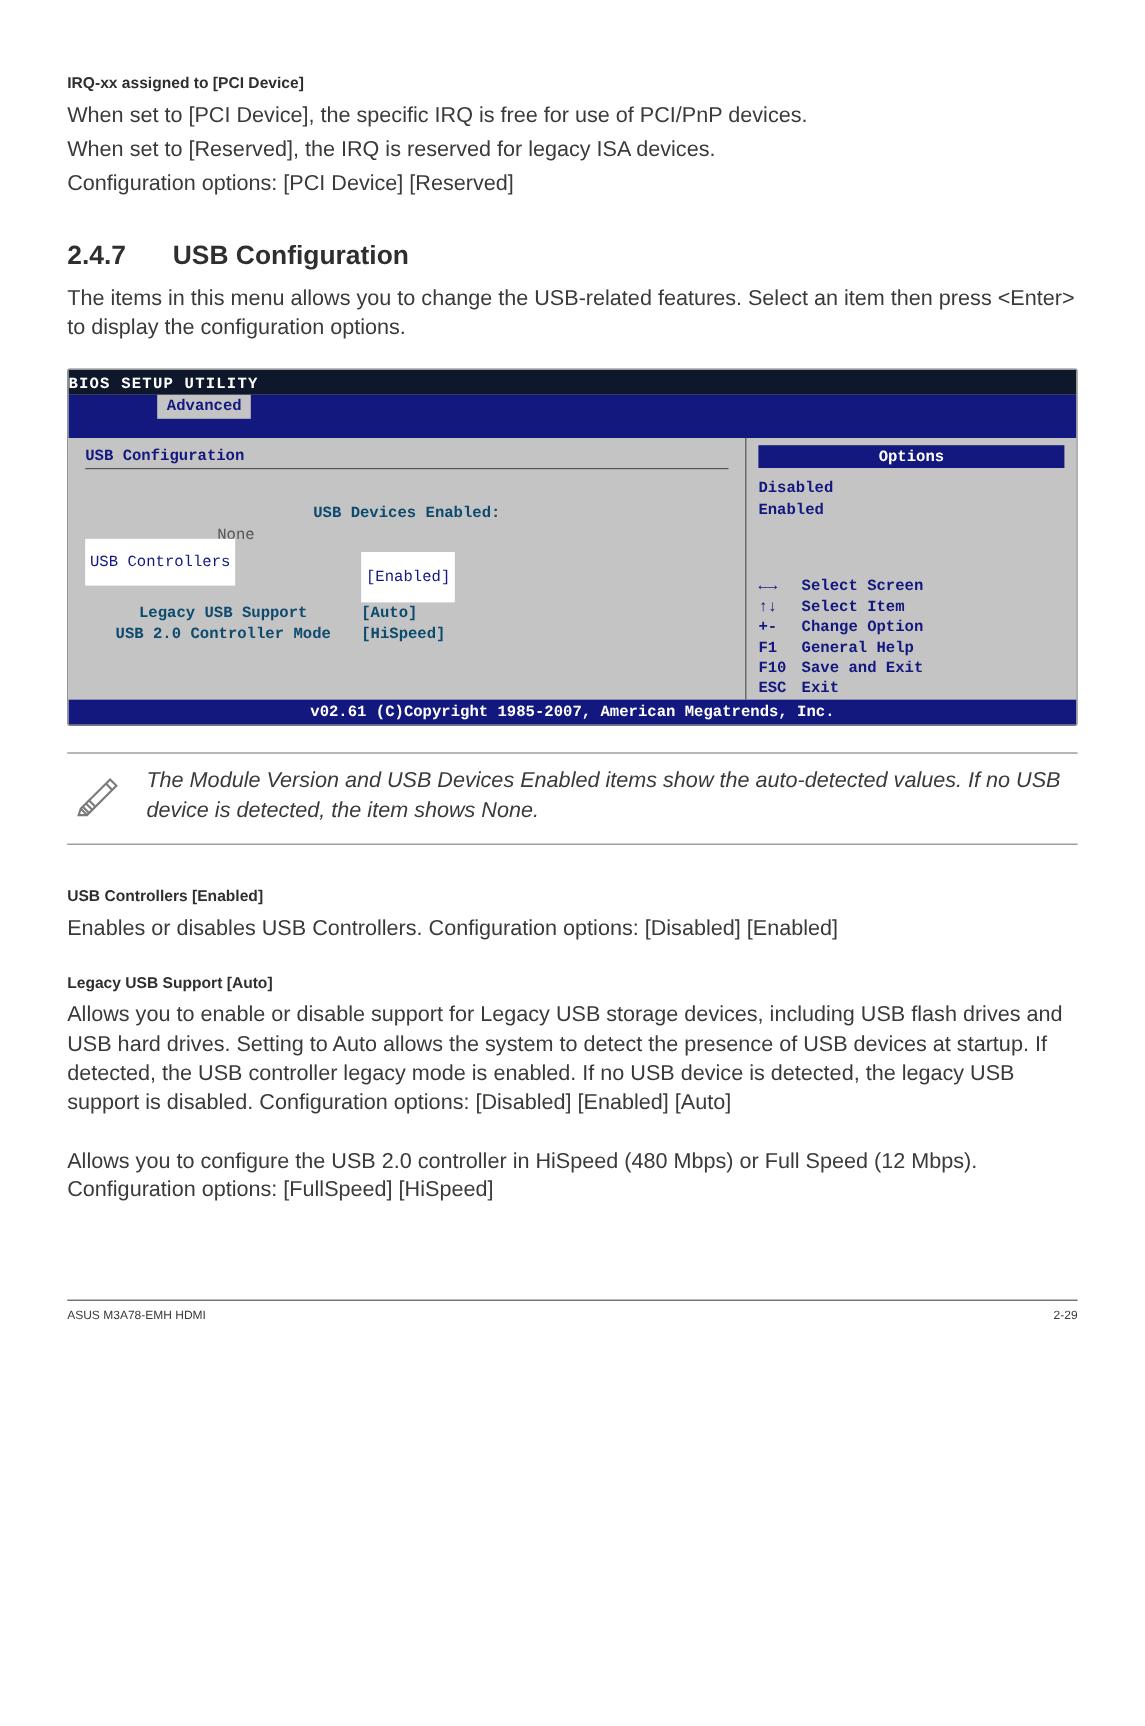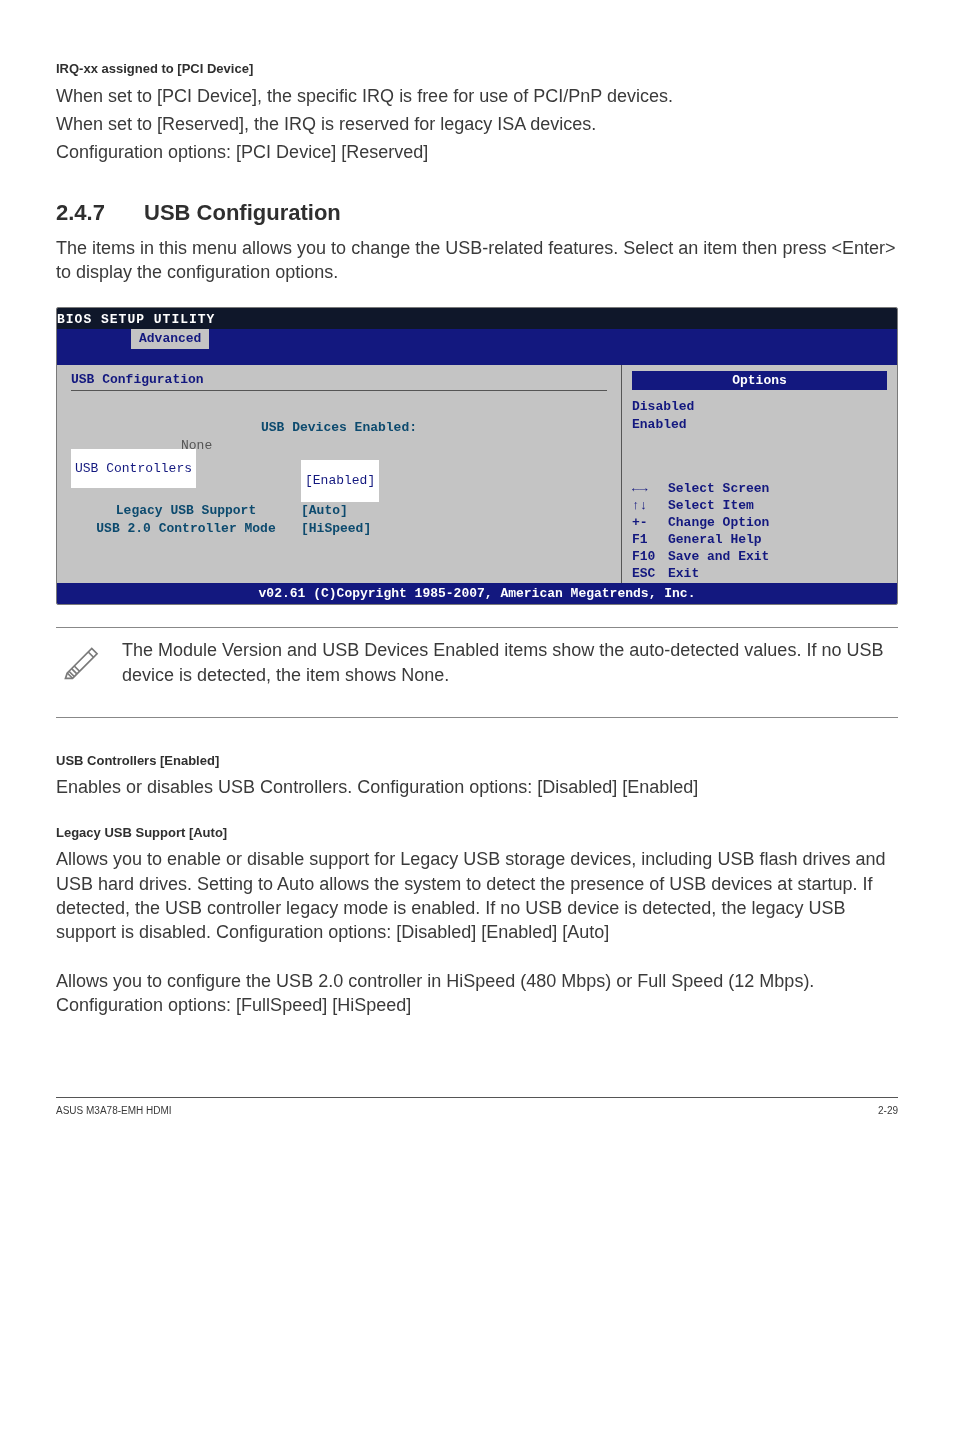--- a/index.html
+++ b/index.html
@@ -104,23 +104,24 @@
     font-weight:bold;
     padding:2px 0;
   }
 
   
   .note-band {
     border-top: 1px solid #888;
     border-bottom: 1px solid #888;
     display:flex;
     gap:18px;
-    align-items:center;
-    padding:10px 6px 30px 6px;
+    align-items:flex-end;
+    padding:10px 6px 16px 6px;
     margin-top:22px;
+    font-style:italic;
   }
   .note-icon svg { width:42px; height:42px; }
 
   
   .page-footer {
     border-top:1px solid #555;
     margin-top:80px;
     padding-top:6px;
     display:flex;
     justify-content:space-between;

